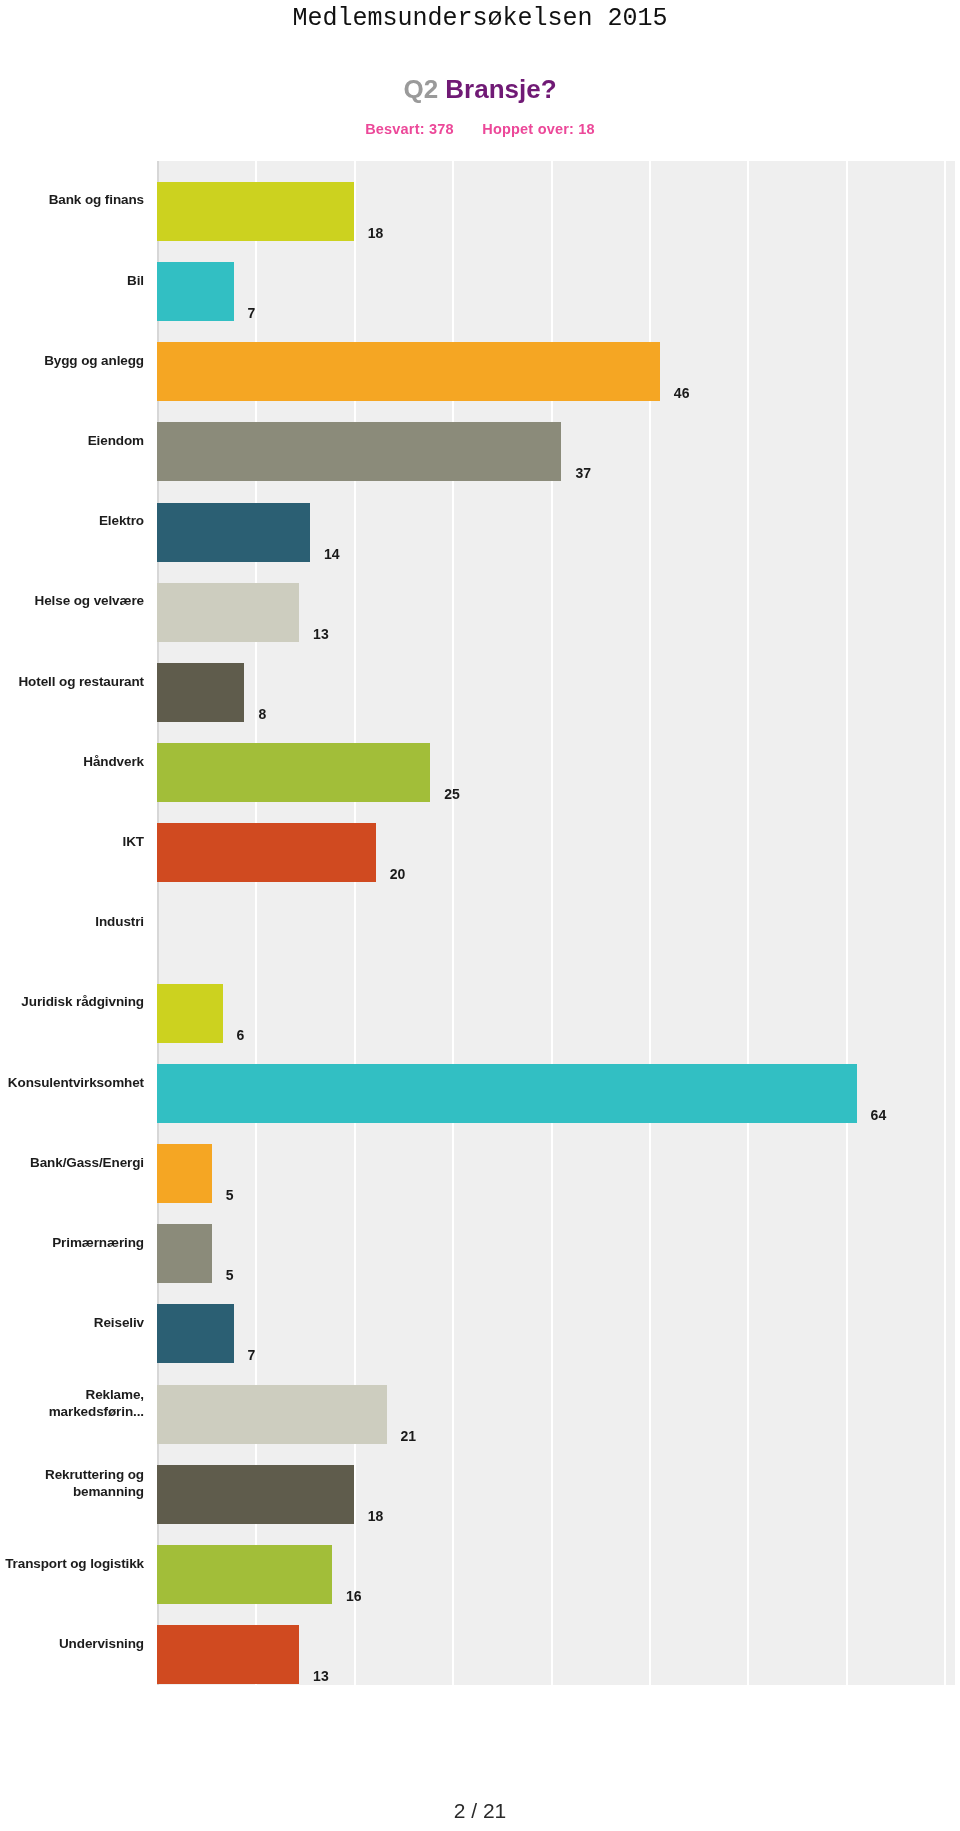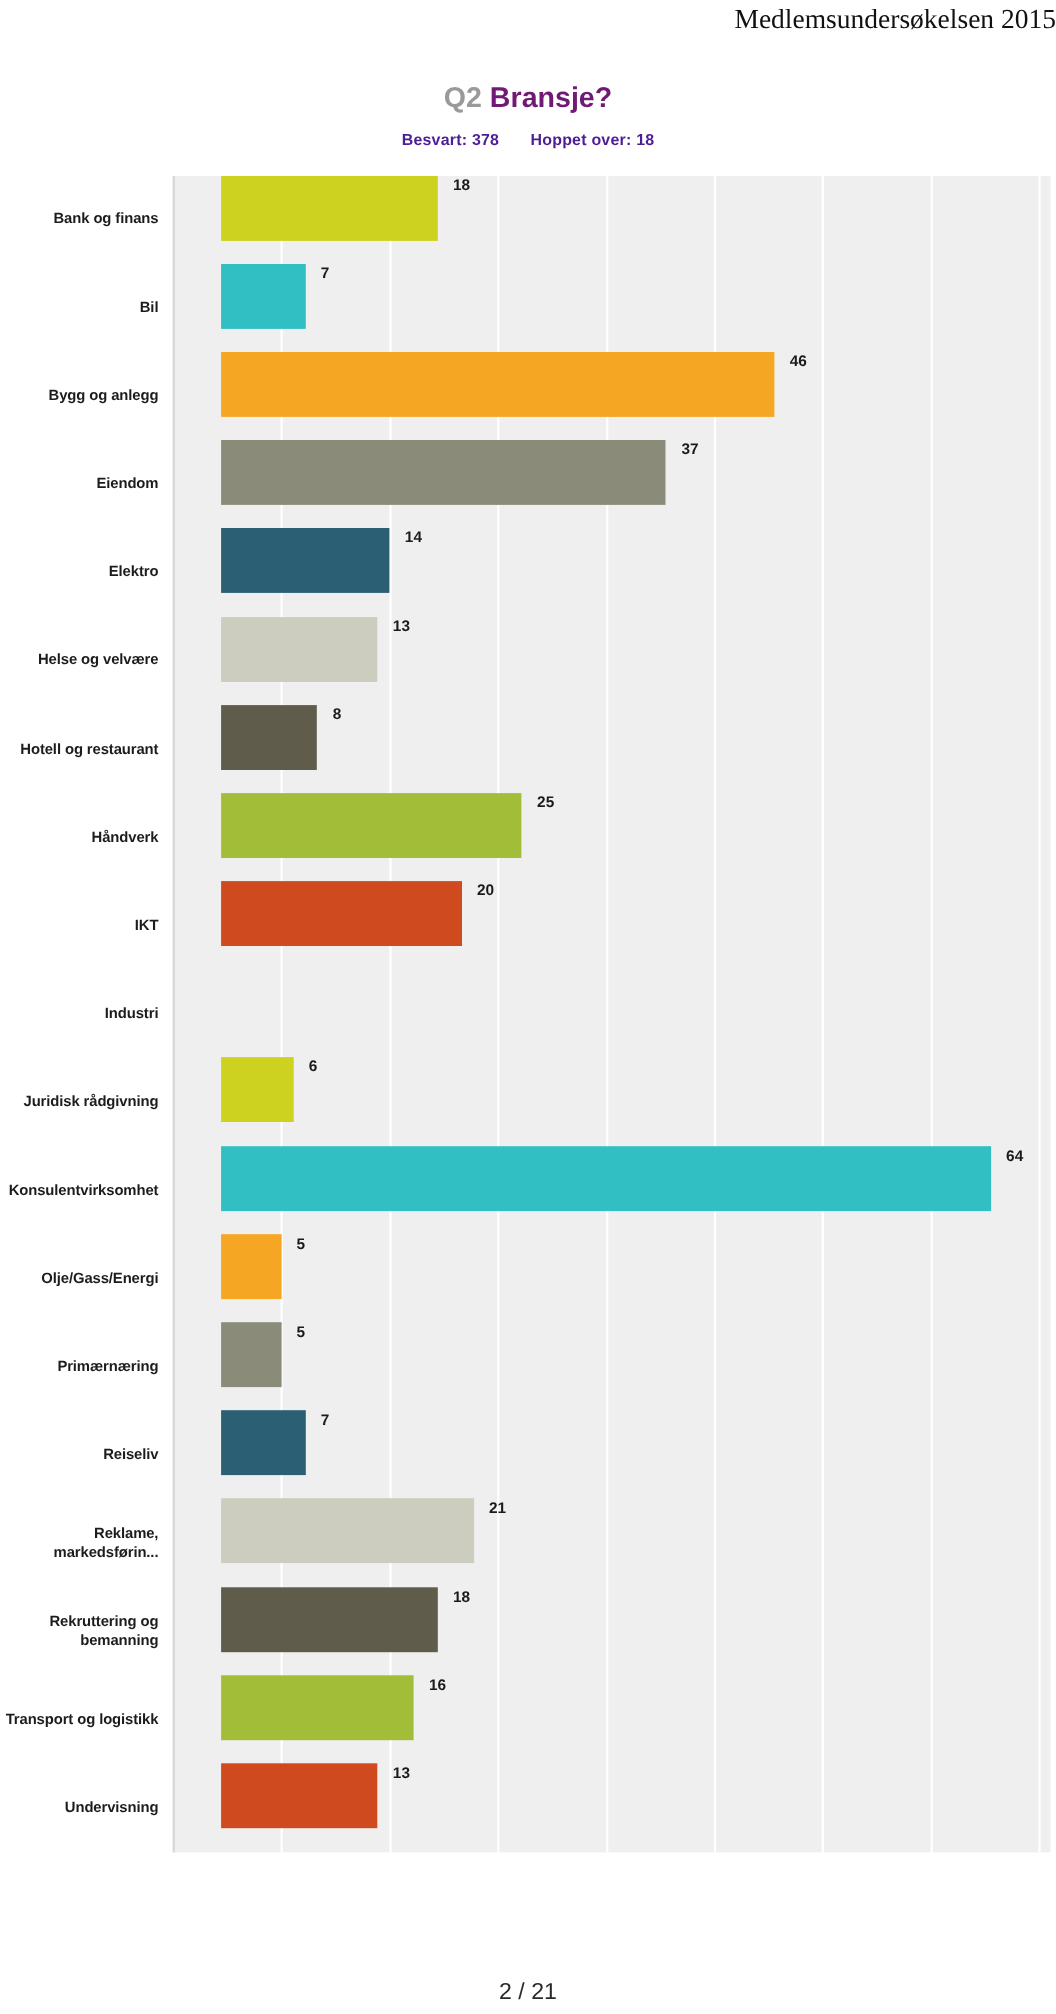--- a/index.html
+++ b/index.html
@@ -12,43 +12,43 @@
   }
   #page {
     position: relative;
     width: 960px;
     height: 1831px;
     background: #ffffff;
   }
 
   
   .doc-title {
-    text-align: right;
-    font-family: Liberation Serif, serif;
+    text-align: center;
+    font-family: Liberation Mono, monospace;
     font-size: 25px;
     color: #111111;
     padding-top: 4px;
     letter-spacing: 0px;
   }
   .q-head {
     text-align: center;
     margin-top: 42px;
     font-size: 26px;
     font-weight: bold;
     color: #2b2b2b;
     line-height: 1.1;
   }
   .q-num { color: #9a9a9a; font-weight: bold; text-align: center; }
   .q-text { color: #701a75; font-weight: bold; }
   .meta {
     text-align: center;
     margin-top: 17px;
     font-size: 14.5px;
     font-weight: bold;
-    color: #4c1d95;
+    color: #ec4899;
     letter-spacing: 0.2px;
   }
   .meta span { display: inline-block; }
   .meta .gap { width: 20px; }
 
   
   #chart {
     position: relative;
     margin-top: 24px;
     width: 960px;
@@ -98,22 +98,21 @@
     font-weight: bold;
     color: #1c1c1c;
     line-height: 1.22;
     letter-spacing: -0.1px;
   }
   .bar-wrap {
     position: relative;
     flex: 1;
     height: 80.2px;
     display: flex;
-    align-items: flex-start;
-    padding-left: 44px;
+    align-items: flex-end;
   }
   .bar {
     height: 59px;
     border-radius: 0;
   }
   .bar-value {
     font-size: 14px;
     font-weight: bold;
     color: #1a1a1a;
     margin-left: 14px;
@@ -238,21 +237,21 @@
           </div>
         </div>
         <div class="row">
           <div class="cat-label">Konsulentvirksomhet</div>
           <div class="bar-wrap">
             <div class="bar" style="width: 699.616px; background: rgb(50, 191, 195);"></div>
             <div class="bar-value">64</div>
           </div>
         </div>
         <div class="row">
-          <div class="cat-label">Olje/Gass/Energi</div>
+          <div class="cat-label">Bank/Gass/Energi</div>
           <div class="bar-wrap">
             <div class="bar" style="width: 54.6575px; background: rgb(245, 166, 35);"></div>
             <div class="bar-value">5</div>
           </div>
         </div>
         <div class="row">
           <div class="cat-label">Primærnæring</div>
           <div class="bar-wrap">
             <div class="bar" style="width: 54.6575px; background: rgb(139, 139, 122);"></div>
             <div class="bar-value">5</div>

